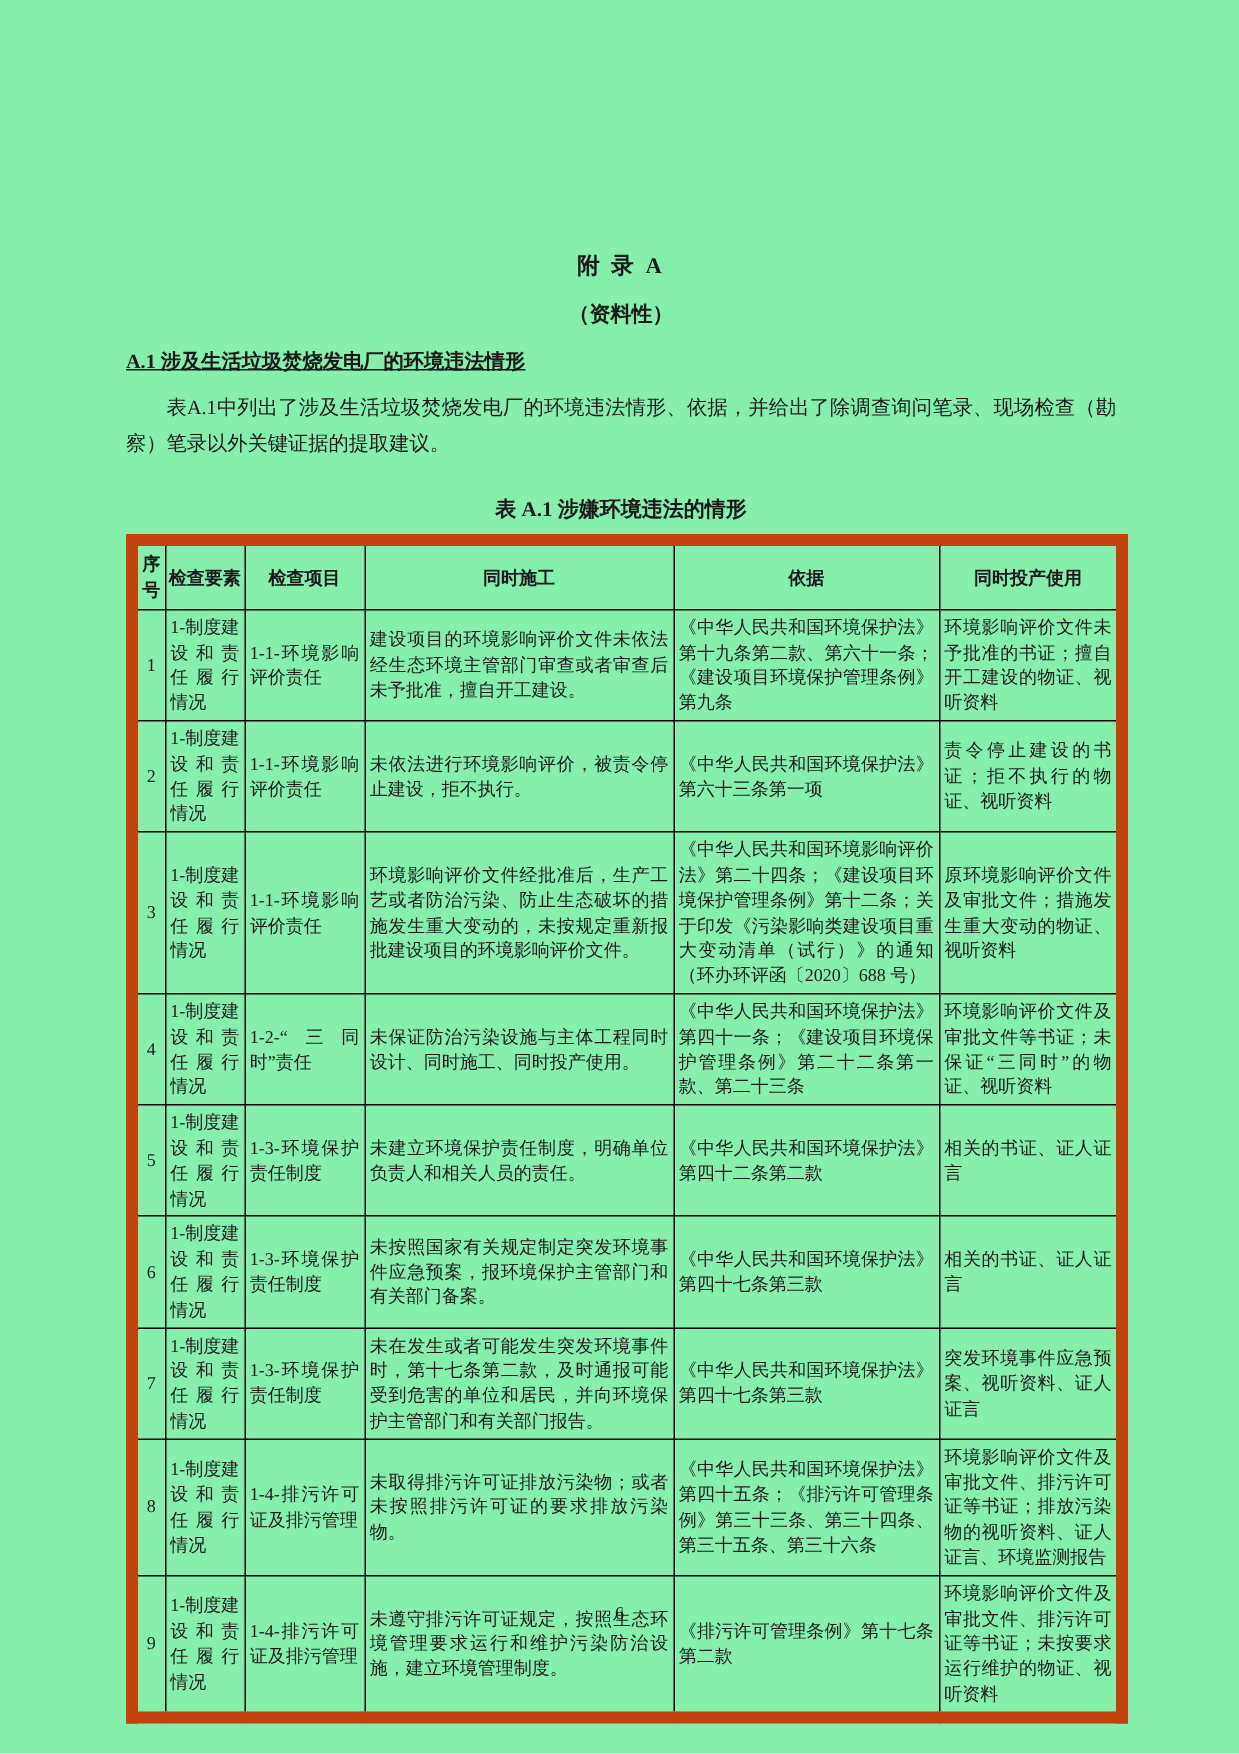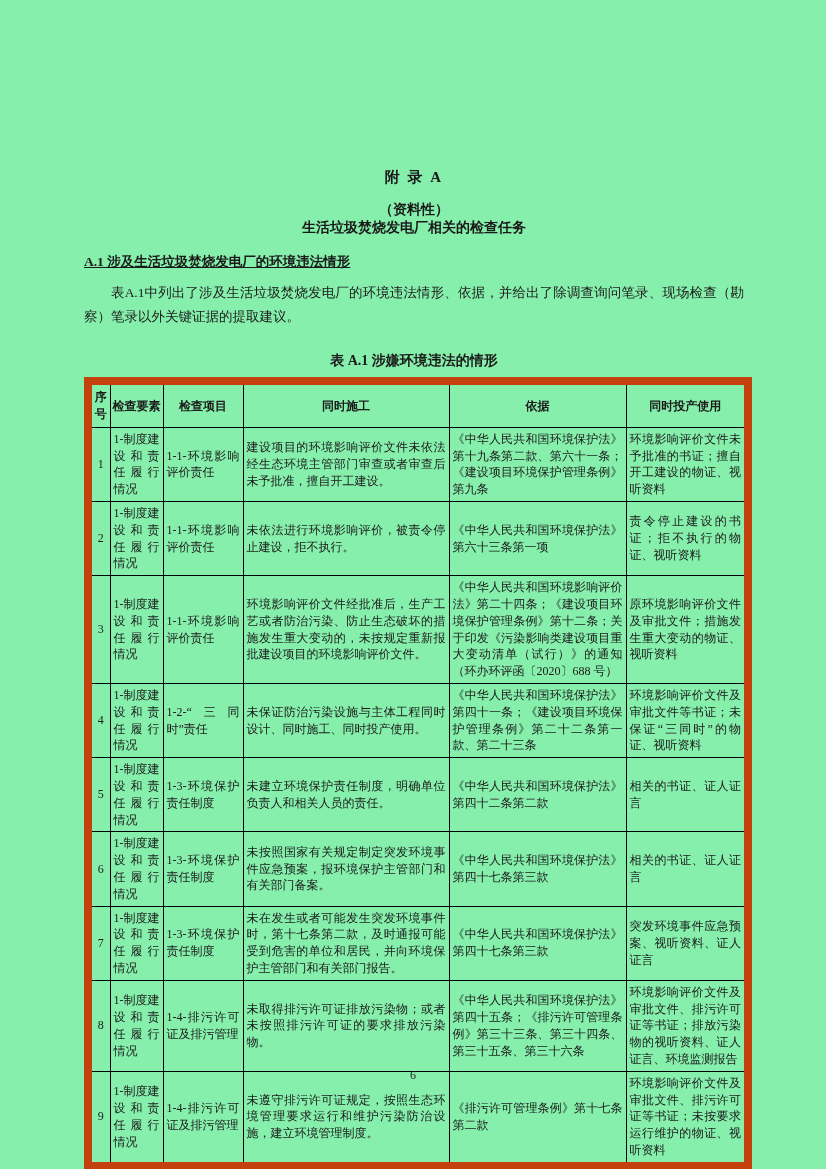--- a/index.html
+++ b/index.html
@@ -22,21 +22,21 @@
     text-align: center;
     font-size: 15px;
     font-weight: bold;
     letter-spacing: 2px;
     margin-bottom: 14px;
   }
   .appendix-subtitle {
     text-align: center;
     font-size: 14px;
     font-weight: bold;
-    margin-bottom: 0;
+    margin-bottom: 13px;
   }
   .doc-title {
     text-align: center;
     font-size: 14px;
     font-weight: bold;
     margin-bottom: 16px;
   }
   .section-heading {
     font-size: 13.5px;
     font-weight: bold;
@@ -101,21 +101,20 @@
 </style>
 </head>
 <body>
 
 <div class="page">
 
   <div class="appendix-title">附  录  A</div>
 
   <div class="appendix-subtitle">（资料性）</div>
 
-  <div class="doc-title">生活垃圾焚烧发电厂相关的检查任务</div>
 
   <div class="section-heading">A.1  涉及生活垃圾焚烧发电厂的环境违法情形</div>
 
   <div class="intro-paragraph">表A.1中列出了涉及生活垃圾焚烧发电厂的环境违法情形、依据，并给出了除调查询问笔录、现场检查（勘察）笔录以外关键证据的提取建议。</div>
 
   <div class="table-caption">表 A.1 涉嫌环境违法的情形</div>
 
   <table class="violation-table">
     <colgroup>
       <col class="col-seq">

